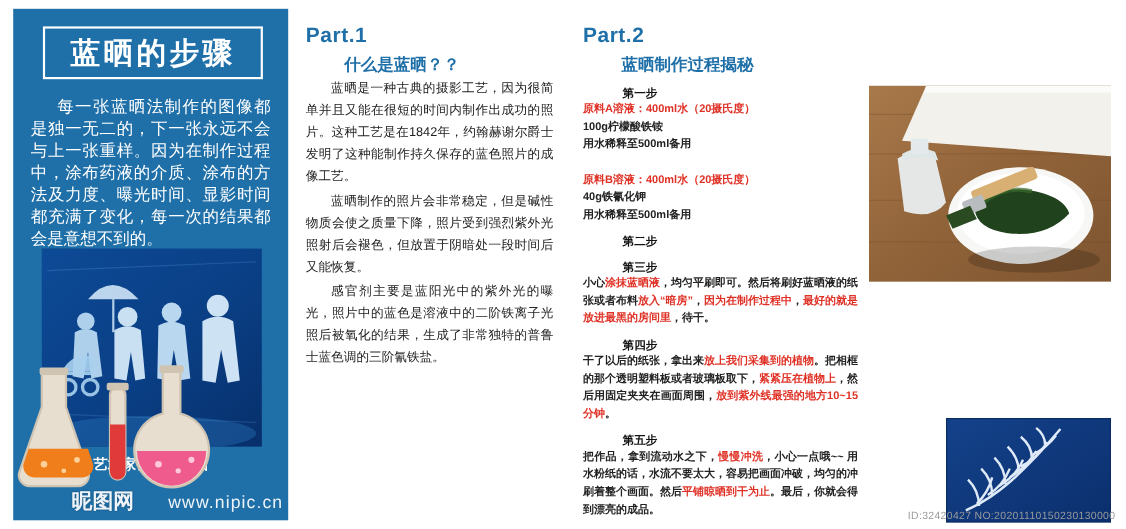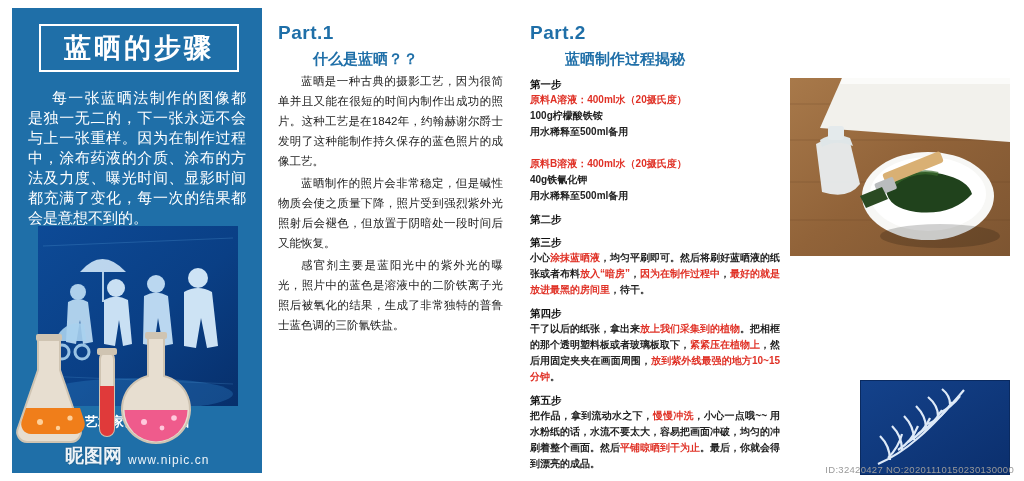--- a/index.html
+++ b/index.html
@@ -126,20 +126,21 @@
     position: absolute;
     left: 530px;
     top: 22px;
     width: 250px;
   }
   .step-title {
     font-size: 10.5px;
     font-weight: bold;
     color: #111111;
     margin-top: 9px;
+    margin-left: 36px;
   }
   .step-body {
     font-size: 10px;
     line-height: 16px;
     color: #222222;
     text-align: justify;
     font-weight: bold;
   }
   .red { color: #e03126; }
   .photo-top {
@@ -173,24 +174,25 @@
   }
   .wm-logo {
     font-size: 19px;
     font-weight: bold;
     color: #ffffff;
     text-shadow: 0 0 2px rgba(0,0,0,.35);
     font-family: "Liberation Serif", serif;
     padding-left: 39px;
   }
   .wm-url {
-    font-size: 12px;
+    font-size: 16px;
     color: #ffffff;
     letter-spacing: 1px;
     padding-bottom: 2px;
+    margin-left: 25px;
   }
   .wm-id {
     position: absolute;
     right: 10px;
     bottom: 6px;
     font-size: 9.5px;
     color: #9a9a9a;
     letter-spacing: 0.3px;
     margin-left: 41px;
   }

